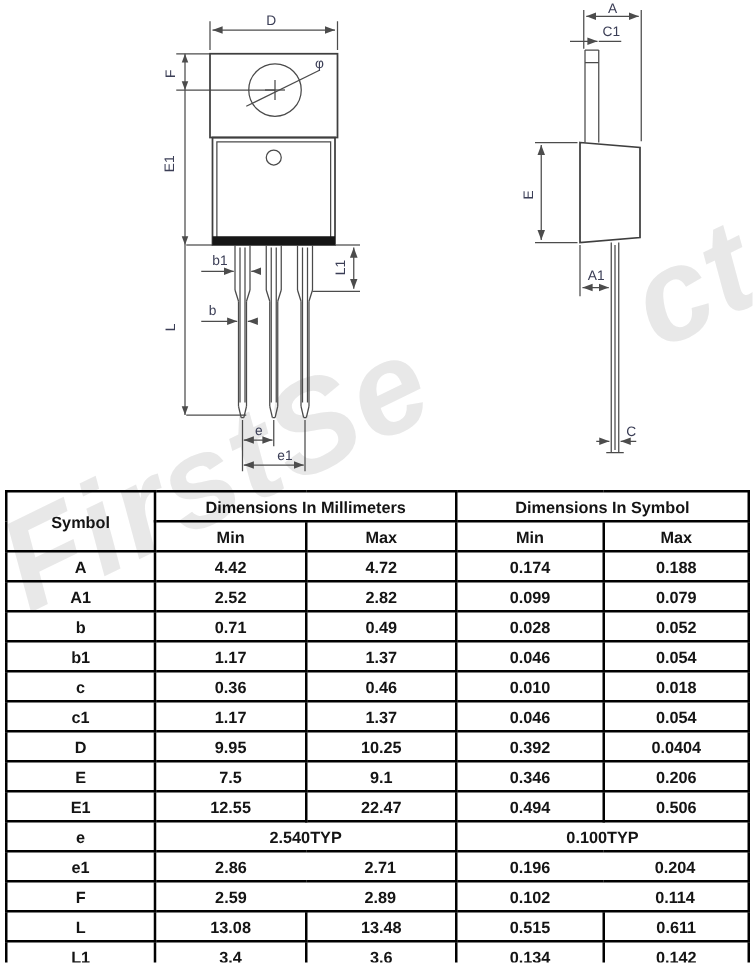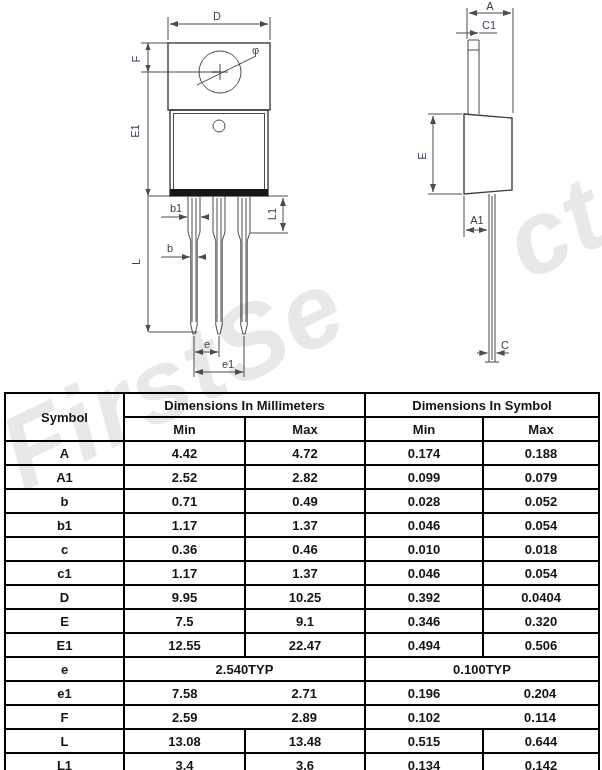--- a/index.html
+++ b/index.html
@@ -247,40 +247,40 @@
     <td class="val">9.95</td>
     <td class="val">10.25</td>
     <td class="val">0.392</td>
     <td class="val">0.0404</td>
   </tr>
   <tr>
     <td class="sym">E</td>
     <td class="val">7.5</td>
     <td class="val">9.1</td>
     <td class="val">0.346</td>
-    <td class="val">0.320</td>
+    <td class="val">0.206</td>
   </tr>
   <tr>
     <td class="sym">E1</td>
     <td class="val">12.55</td>
     <td class="val">22.47</td>
     <td class="val">0.494</td>
     <td class="val">0.506</td>
   </tr>
 
   <tr>
     <td class="sym g-top">e</td>
     <td colspan="2" class="val t-bot">2.540TYP</td>
     <td colspan="2" class="val t-bot">0.100TYP</td>
   </tr>
   <tr>
     <td class="sym g-mid">e1</td>
     <td colspan="2" class="val t-top t-bot">
       <div class="dual">
-            <span>7.58</span>
+            <span>2.86</span>
             <span>2.71</span>
           </div>
     </td>
     <td colspan="2" class="val t-top t-bot">
       <div class="dual">
             <span>0.196</span>
             <span>0.204</span>
           </div>
     </td>
   </tr>
@@ -298,21 +298,21 @@
             <span>0.114</span>
           </div>
     </td>
   </tr>
 
   <tr>
     <td class="sym">L</td>
     <td class="val">13.08</td>
     <td class="val">13.48</td>
     <td class="val">0.515</td>
-    <td class="val">0.644</td>
+    <td class="val">0.611</td>
   </tr>
   <tr>
     <td class="sym">L1</td>
     <td class="val">3.4</td>
     <td class="val">3.6</td>
     <td class="val">0.134</td>
     <td class="val">0.142</td>
   </tr>
 
 </tbody>

